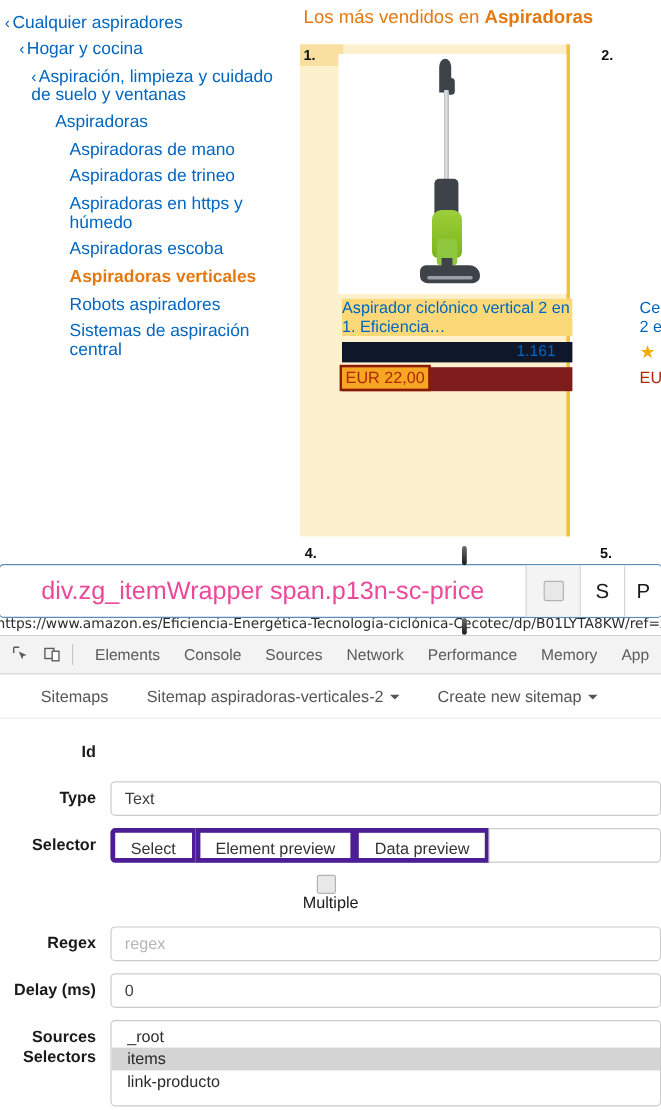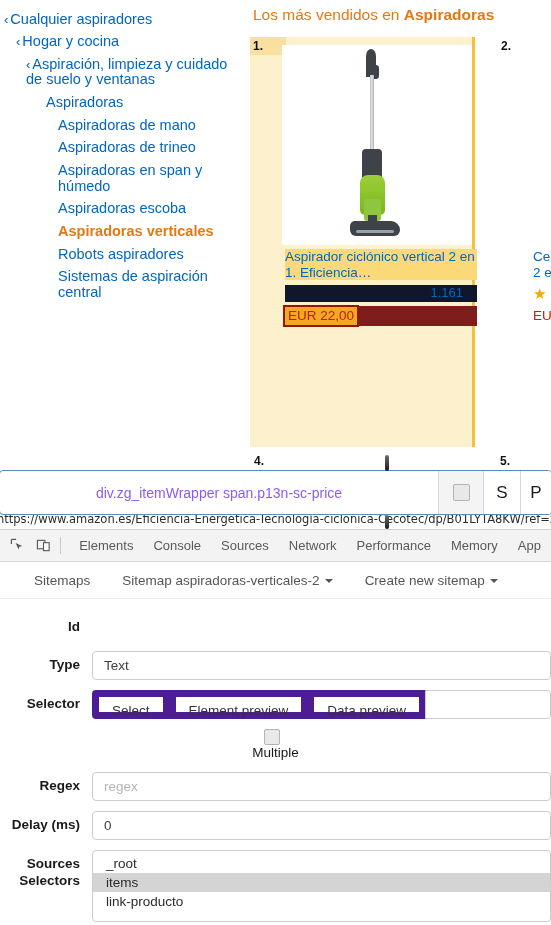--- a/index.html
+++ b/index.html
@@ -229,22 +229,22 @@
     display: flex;
     align-items: stretch;
     overflow: hidden;
     z-index: 20;
   }
   #selector-path {
     flex: 1 1 auto;
     display: flex;
     align-items: center;
     justify-content: center;
-    font-size: 14px;
-    color: #8b5cf6;
+    font-size: 21px;
+    color: #ec4899;
     padding: 0 8px;
     overflow: hidden;
     white-space: nowrap;
     text-align: center;
   }
   .tb-cell {
     display: flex;
     align-items: center;
     justify-content: center;
     border-left: 1px solid #cfd8e0;
@@ -402,21 +402,21 @@
   .finput.valid { border-color: #3c763d; }
   .finput::placeholder { color: #b5b5b5; }
 
   #selector-btngroup {
     display: flex;
     align-items: stretch;
   }
   .sel-btn {
     height: 29px;
     line-height: 27px;
-    border: 7px solid #4c1d95;
+    border: 4px solid #4c1d95;
     background: #fff;
     font-size: 13.5px;
     color: #333;
     padding: 0 13px;
     cursor: pointer;
     margin-right: -1px;
     white-space: nowrap;
     font-family: "Liberation Sans", sans-serif;
   }
   .sel-btn:first-child { border-radius: 4px 0 0 4px; }
@@ -504,21 +504,21 @@
 
 <div id="amazon-page">
 
   <div id="category-nav">
     <div class="cat-row cat-l0"><span class="chev">‹</span><span>Cualquier aspiradores</span></div>
     <div class="cat-row cat-l1"><span class="chev">‹</span><span>Hogar y cocina</span></div>
     <div class="cat-row cat-l2"><span class="chev">‹</span><span>Aspiración, limpieza y cuidado de suelo y ventanas</span></div>
     <div class="cat-row cat-l3"><span>Aspiradoras</span></div>
     <div class="cat-row cat-l4"><span>Aspiradoras de mano</span></div>
     <div class="cat-row cat-l4"><span>Aspiradoras de trineo</span></div>
-    <div class="cat-row cat-l4"><span>Aspiradoras en span y húmedo</span></div>
+    <div class="cat-row cat-l4"><span>Aspiradoras en https y húmedo</span></div>
     <div class="cat-row cat-l4"><span>Aspiradoras escoba</span></div>
     <div class="cat-row cat-l4 selected"><span>Aspiradoras verticales</span></div>
     <div class="cat-row cat-l4"><span>Robots aspiradores</span></div>
     <div class="cat-row cat-l4"><span>Sistemas de aspiración central</span></div>
   </div>
 
   <div id="bestsellers">
     <div id="bestsellers-title"><span>Los más vendidos en </span><b>Aspiradoras</b></div>
 
     <div id="zg-row">

